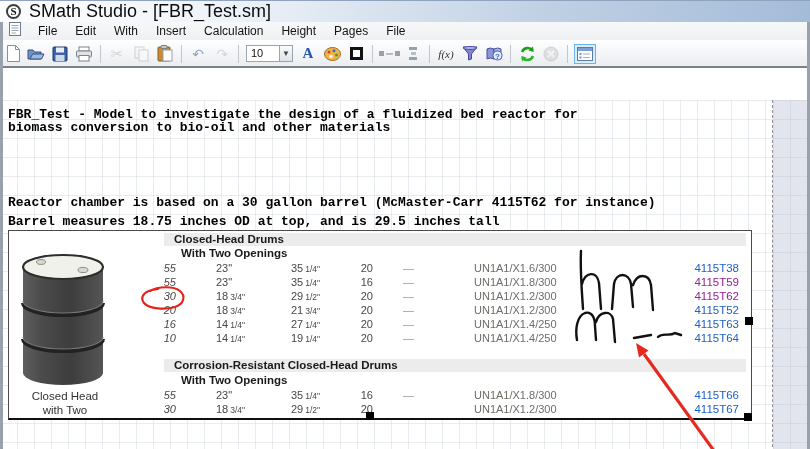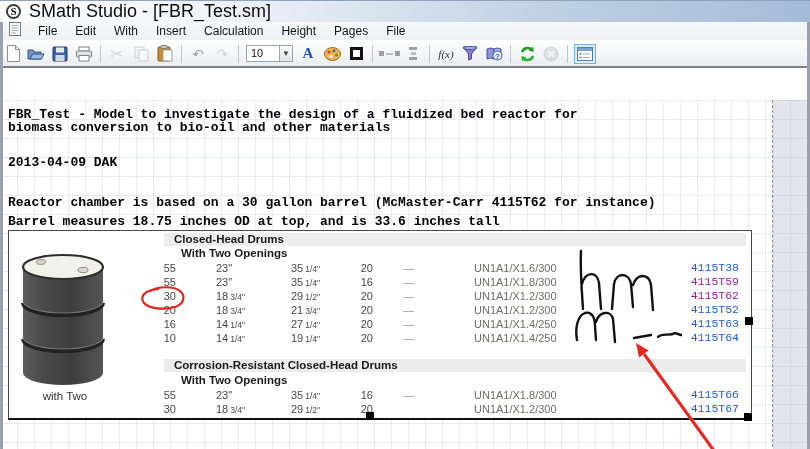--- a/index.html
+++ b/index.html
@@ -63,23 +63,23 @@
     font-size:13px;font-weight:700;color:#000;white-space:pre;}
 
   
   .frame{position:absolute;left:8px;top:130px;width:744px;height:190px;background:#fff;
     border:1px solid #4a4a4a;border-bottom:2px solid #101010;}
   .band{position:absolute;left:155px;width:582px;height:13px;background:#ececec;}
   .thead{position:absolute;font-size:11.5px;font-weight:700;color:#1a1a1a;line-height:13px;}
   .trow{position:absolute;left:130px;width:600px;height:14px;display:grid;
     grid-template-columns:37px 115px 56px 26px 56px 190px 120px;
     font-size:11px;line-height:14px;color:#474747;}
-  .cg{justify-self:end;} .cid{padding-left:40px;} .cht{} .cga{justify-self:end;}
+  .cg{justify-self:end;font-style:italic;} .cid{padding-left:40px;} .cht{} .cga{justify-self:end;}
   .cd{padding-left:30px;color:#9a9a9a;} .cun{padding-left:45px;color:#6f6c68;}
-  .cp{justify-self:end;font-family:Liberation Mono, monospace;}
+  .cp{justify-self:end;}
   .frac{font-size:8.5px;margin-left:2px;}
   .plink{color:#1e5fc9;text-decoration:none;font-size:11.5px;}
   .plink.visited{color:#992099;}
   .caption{position:absolute;left:0;top:158px;width:112px;text-align:center;
     font-size:11.5px;color:#333;line-height:14px;}
   .handle{position:absolute;width:8px;height:8px;background:#000;z-index:30;}
 
   .overlay{position:absolute;left:0;top:0;width:810px;height:382px;pointer-events:none;z-index:35;}
 </style>
 </head>
@@ -243,23 +243,22 @@
         </svg>
     </span>
   </div>
 
   <div class="docarea">
     <div class="offpage"></div>
     <div class="pagebreak"></div>
 
     <div class="mono" style="left:8px;top:7px">FBR_Test - Model to investigate the design of a fluidized bed reactor for</div>
     <div class="mono" style="left:8px;top:20px">biomass conversion to bio-oil and other materials</div>
-    <div class="mono" style="left:8px;top:55px">2013-04-09 DAK</div>
     <div class="mono" style="left:8px;top:95px">Reactor chamber is based on a 30 gallon barrel (McMaster-Carr 4115T62 for instance)</div>
-    <div class="mono" style="left:8px;top:114px">Barrel measures 18.75 inches OD at top, and is 33.6 inches tall</div>
+    <div class="mono" style="left:8px;top:114px">Barrel measures 18.75 inches OD at top, and is 29.5 inches tall</div>
 
     <div class="frame">
 
       <svg style="position:absolute;left:8px;top:20px" width="92" height="138" viewBox="0 0 92 138">
         <defs>
           <linearGradient id="drum" x1="0" y1="0" x2="1" y2="0">
             <stop offset="0" stop-color="#5e5e5e"></stop>
               <stop offset="0.25" stop-color="#4a4a4a"></stop>
             <stop offset="0.6" stop-color="#3d3d3d"></stop>
               <stop offset="1" stop-color="#555555"></stop>
@@ -269,20 +268,21 @@
         <ellipse cx="46" cy="16" rx="40" ry="12" fill="#f1f1ec" stroke="#9c9c94"></ellipse>
         <ellipse cx="46" cy="16" rx="40" ry="12" fill="none" stroke="#2d2d2d" stroke-width="2.2"></ellipse>
         <ellipse cx="24" cy="11" rx="4.5" ry="2.4" fill="#d8d8d0" stroke="#8f8f87"></ellipse>
         <ellipse cx="66" cy="19" rx="5" ry="2.6" fill="#d8d8d0" stroke="#8f8f87"></ellipse>
         <path d="M6 52 A40 12 0 0 0 86 52" fill="none" stroke="#222" stroke-width="4"></path>
         <path d="M6 50 A40 12 0 0 0 86 50" fill="none" stroke="#777" stroke-width="1.2"></path>
         <path d="M6 88 A40 12 0 0 0 86 88" fill="none" stroke="#222" stroke-width="4"></path>
         <path d="M6 86 A40 12 0 0 0 86 86" fill="none" stroke="#777" stroke-width="1.2"></path>
       </svg>
       <div class="caption">
+        <div>Closed Head</div>
         <div>with Two</div>
       </div>
 
       <div class="band" style="top:2px"></div>
       <div class="thead" style="left:165px;top:2px">Closed-Head Drums</div>
       <div class="thead" style="left:172px;top:16px">With Two Openings</div>
 
       <div class="trow" style="top:30px">
         <span class="cg">55</span>
         <span class="cid"><span>23"</span><span class="frac"></span></span>

